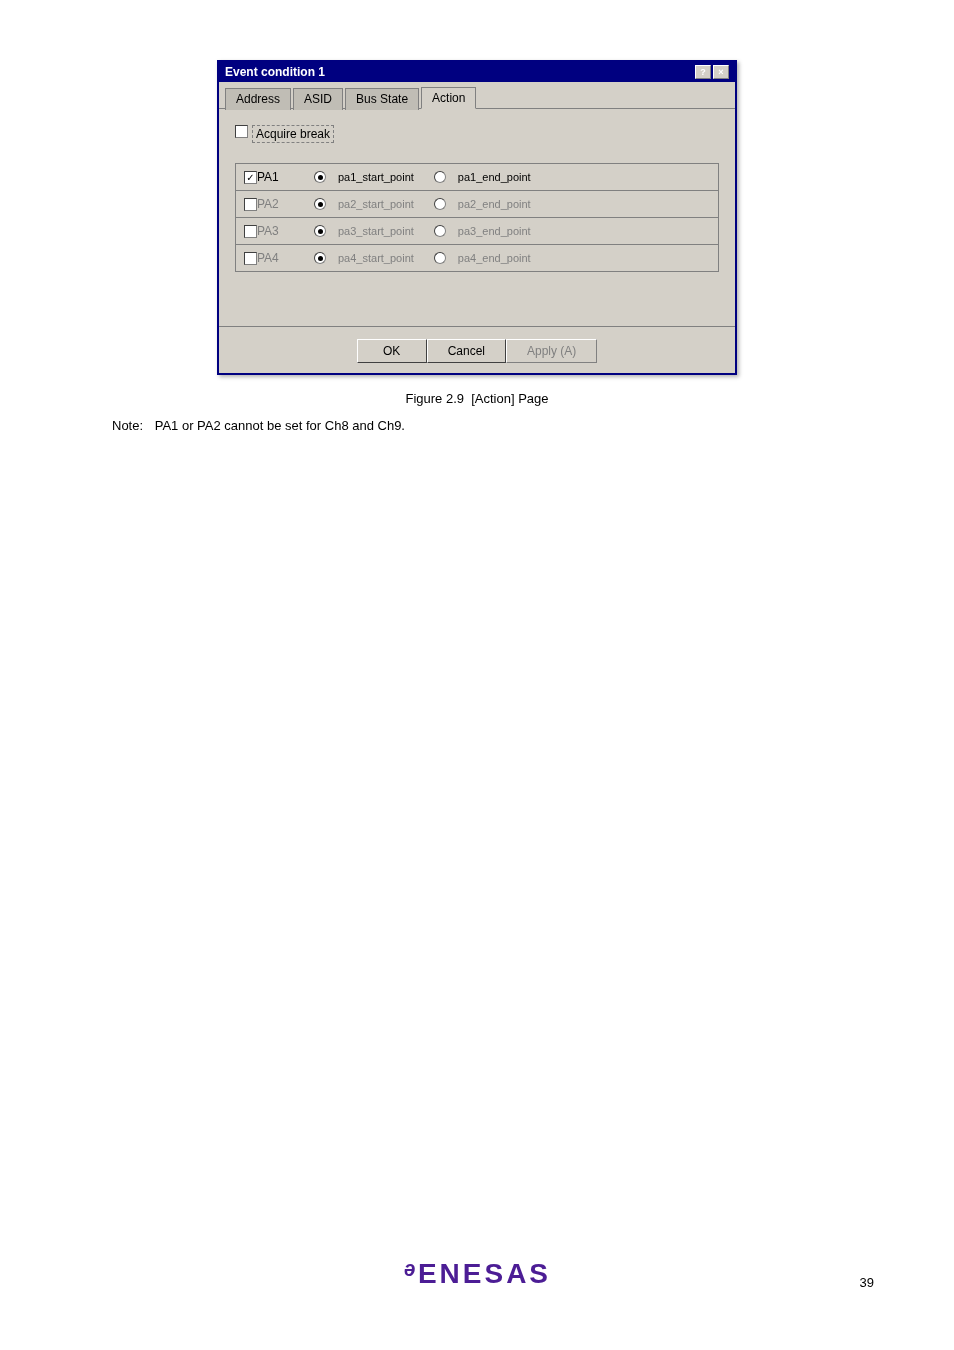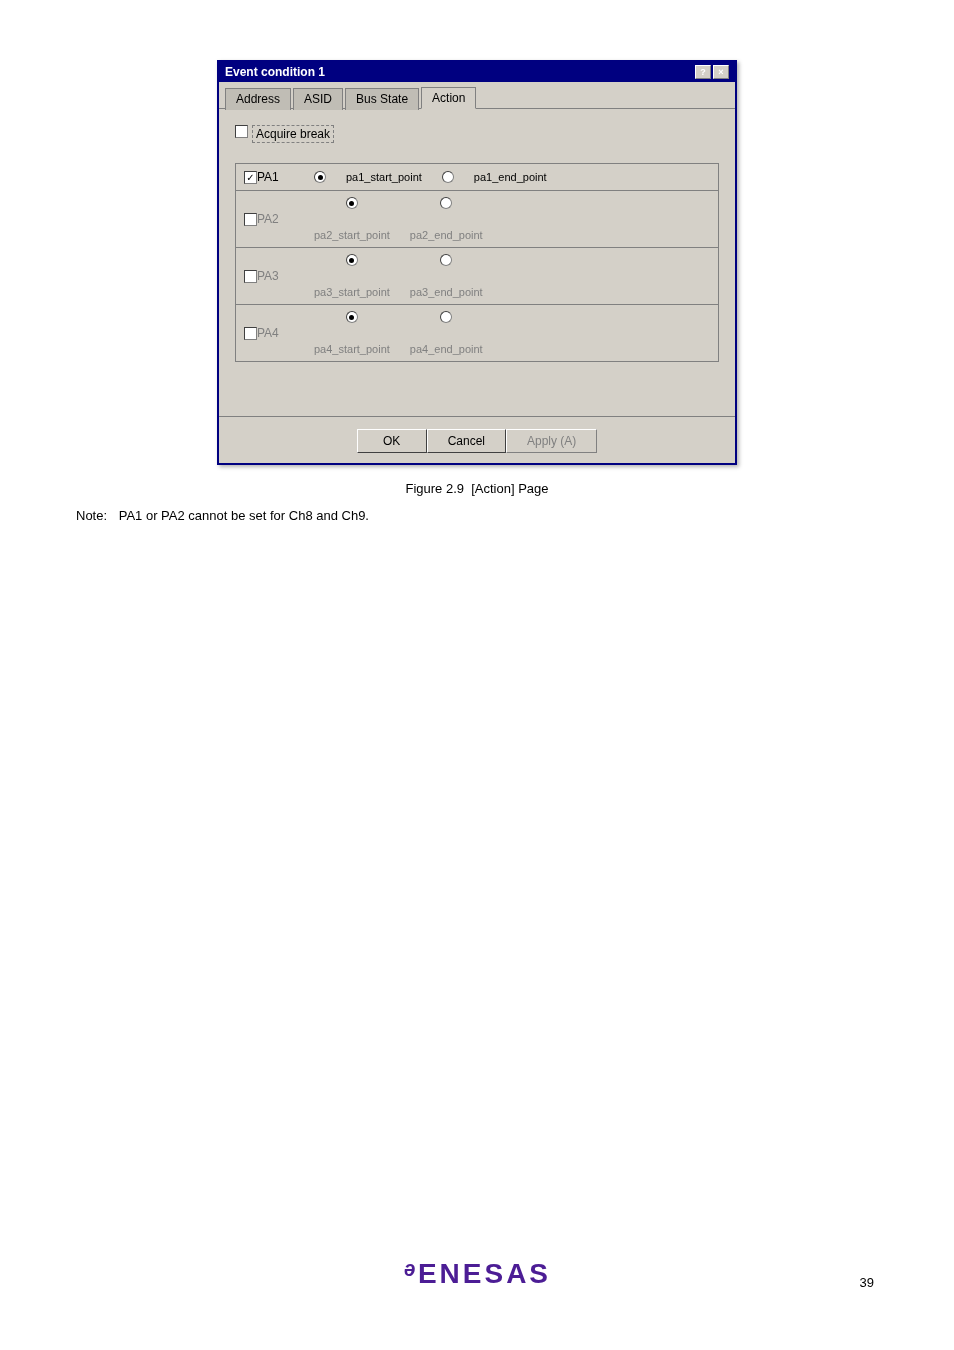--- a/index.html
+++ b/index.html
@@ -6,21 +6,21 @@
     body {
       background: #fff;
       font-family: Arial, sans-serif;
       font-size: 13px;
       width: 954px;
       min-height: 1350px;
       position: relative;
     }
 
     .page-container {
-      padding: 60px 76px;
+      padding: 60px 112px;
     }
 
     
     .dialog {
       border: 2px solid #000080;
       background: #d4d0c8;
       width: 520px;
       margin: 0 auto 16px auto;
       box-shadow: 2px 2px 4px rgba(0,0,0,0.3);
     }
@@ -160,28 +160,27 @@
     .pa-points {
       display: flex;
       align-items: center;
       gap: 20px;
       flex: 1;
     }
 
     .radio-option {
       display: flex;
       align-items: center;
-      gap: 20px;
+      gap: 12px;
       font-size: 11px;
       color: #000;
     }
 
     .radio-option.disabled {
       color: #808080;
-      flex-direction: column;
     }
 
     .win-radio {
       width: 12px;
       height: 12px;
       border-radius: 50%;
       border: 1px solid #808080;
       border-top-color: #404040;
       border-left-color: #404040;
       background: #fff;

